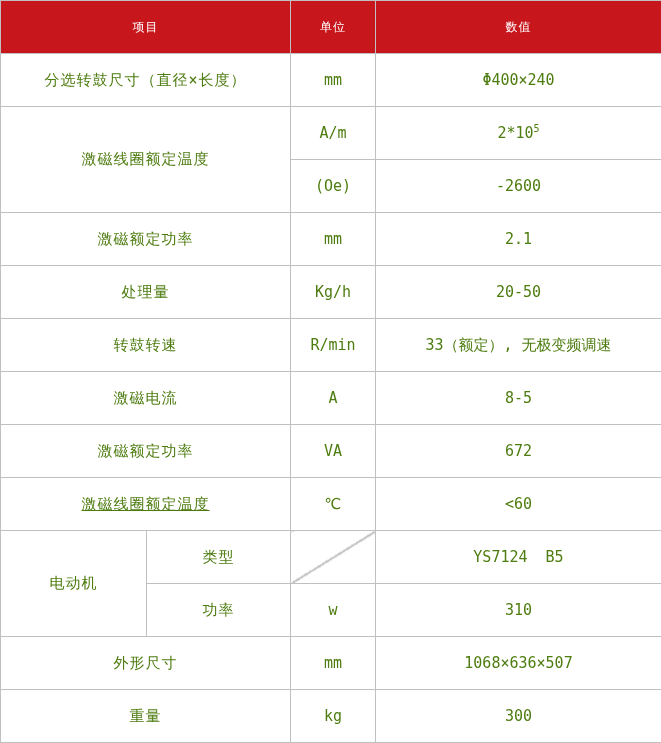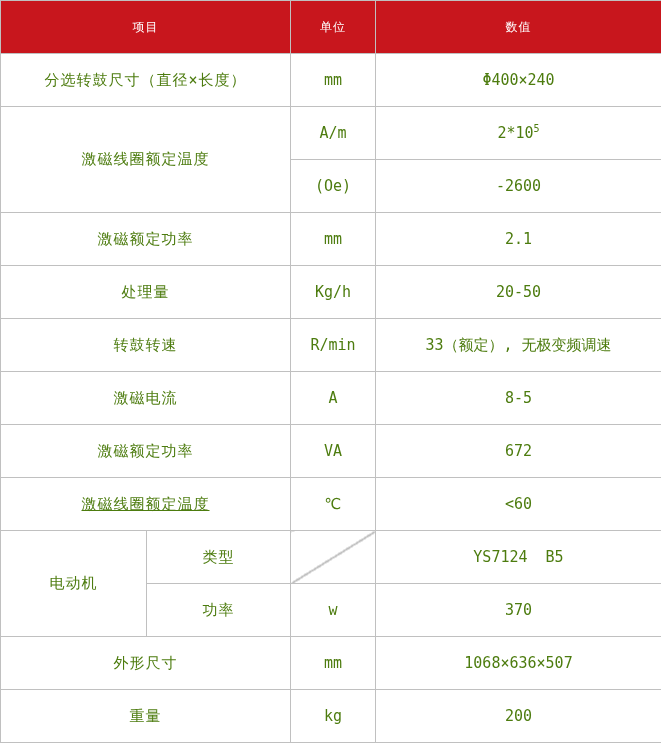--- a/index.html
+++ b/index.html
@@ -111,28 +111,28 @@
 
   <tr>
     <td rowspan="2" class="item-cell">电动机</td>
     <td class="item-cell">类型</td>
     <td class="diag"></td>
     <td>YS7124  B5</td>
   </tr>
   <tr>
     <td class="item-cell">功率</td>
     <td>w</td>
-    <td>370</td>
+    <td>310</td>
   </tr>
 
   <tr>
     <td colspan="2" class="item-cell">外形尺寸</td>
     <td>mm</td>
     <td>1068×636×507</td>
   </tr>
 
   <tr>
     <td colspan="2" class="item-cell">重量</td>
     <td>kg</td>
-    <td>200</td>
+    <td>300</td>
   </tr>
 </tbody>
   </table>
 
 </body></html>

